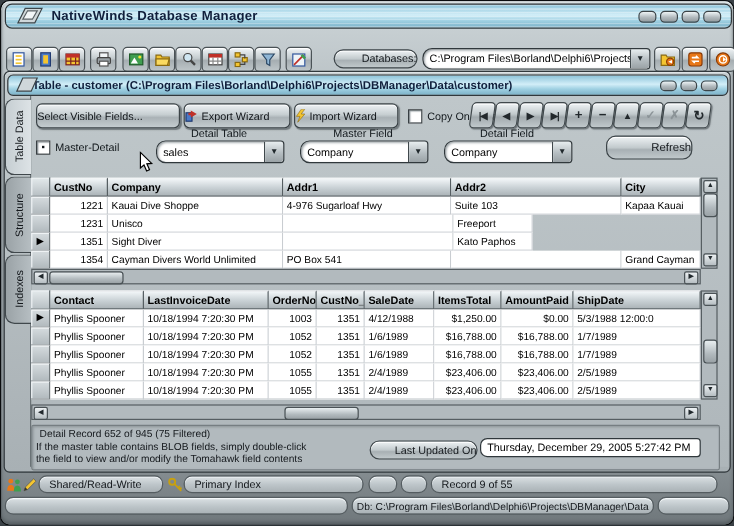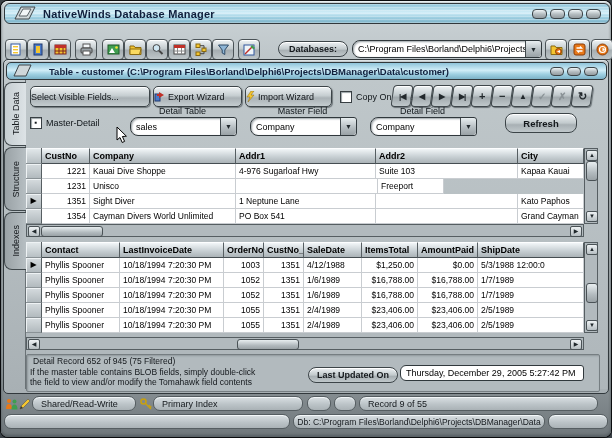--- a/index.html
+++ b/index.html
@@ -25,35 +25,35 @@
        border-top:1px solid #747c80;border-bottom:1px solid #60686c;border-radius:6px;
        display:flex;align-items:center;gap:11px;padding-left:10px;box-sizing:border-box;}
   .menuitem{font-size:10.5px;color:#101418;}
   
   .toolbar{position:absolute;left:3px;top:39px;width:606px;height:21px;}
   .tbtn{position:absolute;top:0;width:20px;height:19px;border-radius:4px;border:1px solid #4a5256;
        background:linear-gradient(180deg,#f0f4f6,#c4cccf 45%,#a6aeb2 55%,#bec6c9);
        box-shadow:inset 0 1px 0 #fff;display:flex;align-items:center;justify-content:center;}
   .pillbutton{border-radius:8px;border:1px solid #3c4448;
        background:linear-gradient(180deg,#eef2f4,#c2cacd 50%,#a8b0b4 60%,#c0c8cb);
-       box-shadow:inset 0 1px 0 #fff;display:flex;align-items:center;justify-content:center;
-       font-size:9px;color:#14181c;font-weight:bold;}
+       box-shadow:inset 0 1px 0 #fff;display:flex;align-items:center;justify-content:flex-end;
+       font-size:9px;color:#14181c;}
   .combo{position:absolute;background:#fff;border:1px solid #30383c;border-radius:8px 3px 3px 8px;
        display:flex;align-items:center;overflow:hidden;box-shadow:inset 1px 1px 2px #9aa2a6;}
   .combo .val{flex:1;font-size:9px;color:#000;padding-left:5px;white-space:nowrap;overflow:hidden;}
   .combo .drop{width:15px;align-self:stretch;border-left:1px solid #40484c;border-radius:0 3px 3px 0;
        background:linear-gradient(180deg,#e8eef0,#b6bec2 55%,#9aa2a6);
        display:flex;align-items:center;justify-content:center;font-size:7px;color:#20282c;}
   
   .docframe{position:absolute;left:3px;top:59px;width:604px;height:333px;border:1px solid #31383c;border-radius:5px;
        background:linear-gradient(180deg,#c2cacd,#a8b0b4);box-shadow:inset 0 1px 0 #dde3e6;}
   .doctitle{position:absolute;left:6px;top:62px;width:599px;height:16px;border:1px solid #31383c;border-radius:5px;
        background:linear-gradient(180deg,#8ec4da,#d2eef8 45%,#9fd0e2 70%,#7db2c8);
        display:flex;align-items:center;overflow:hidden;}
-  .doctitle .t{margin-left:42px;font-size:9.5px;font-weight:bold;color:#101f3c;white-space:nowrap;}
+  .doctitle .t{margin-left:20px;font-size:9.5px;font-weight:bold;color:#101f3c;white-space:nowrap;}
   .content{position:absolute;left:25px;top:80px;width:581px;height:309px;
        background:linear-gradient(180deg,#bfc7ca,#aeb6ba);border-left:1px solid #6a7276;}
   
   .vtab{position:absolute;left:4px;width:21px;border:1px solid #40484c;border-right:none;border-radius:8px 0 0 8px;
        background:linear-gradient(90deg,#9aa2a6,#b6bec2);display:flex;align-items:center;justify-content:center;}
   .vtab.active{background:linear-gradient(90deg,#c6ced2,#dde3e6);}
   .vtab span{writing-mode:vertical-rl;transform:rotate(180deg);font-size:9px;color:#14181c;white-space:nowrap;}
   
   .actbtn{position:absolute;height:19px;border-radius:5px;border:1px solid #3c4448;
        background:linear-gradient(180deg,#eef2f4,#c6ced1 45%,#aab2b6 58%,#c4ccCF);
@@ -349,21 +349,20 @@
     <div class="gind"></div>
     <div class="gc num" style="width:48px">1231</div>
     <div class="gc" style="width:146px">Unisco</div>
     <div class="gc" style="width:142px"></div>
     <div class="gc" style="width:66px">Freeport</div>
   </div>
   <div class="grow" style="left:26px;top:194px">
     <div class="gind">▶</div>
     <div class="gc num" style="width:48px">1351</div>
     <div class="gc" style="width:146px">Sight Diver</div>
-    <div class="gc" style="width:140px">1 Neptune Lane</div>
     <div class="gc" style="width:142px"></div>
     <div class="gc" style="width:66px">Kato Paphos</div>
   </div>
   <div class="grow" style="left:26px;top:209px">
     <div class="gind"></div>
     <div class="gc num" style="width:48px">1354</div>
     <div class="gc" style="width:146px">Cayman Divers World Unlimited</div>
     <div class="gc" style="width:140px">PO Box 541</div>
     <div class="gc" style="width:142px"></div>
     <div class="gc" style="width:66px">Grand Cayman</div>

